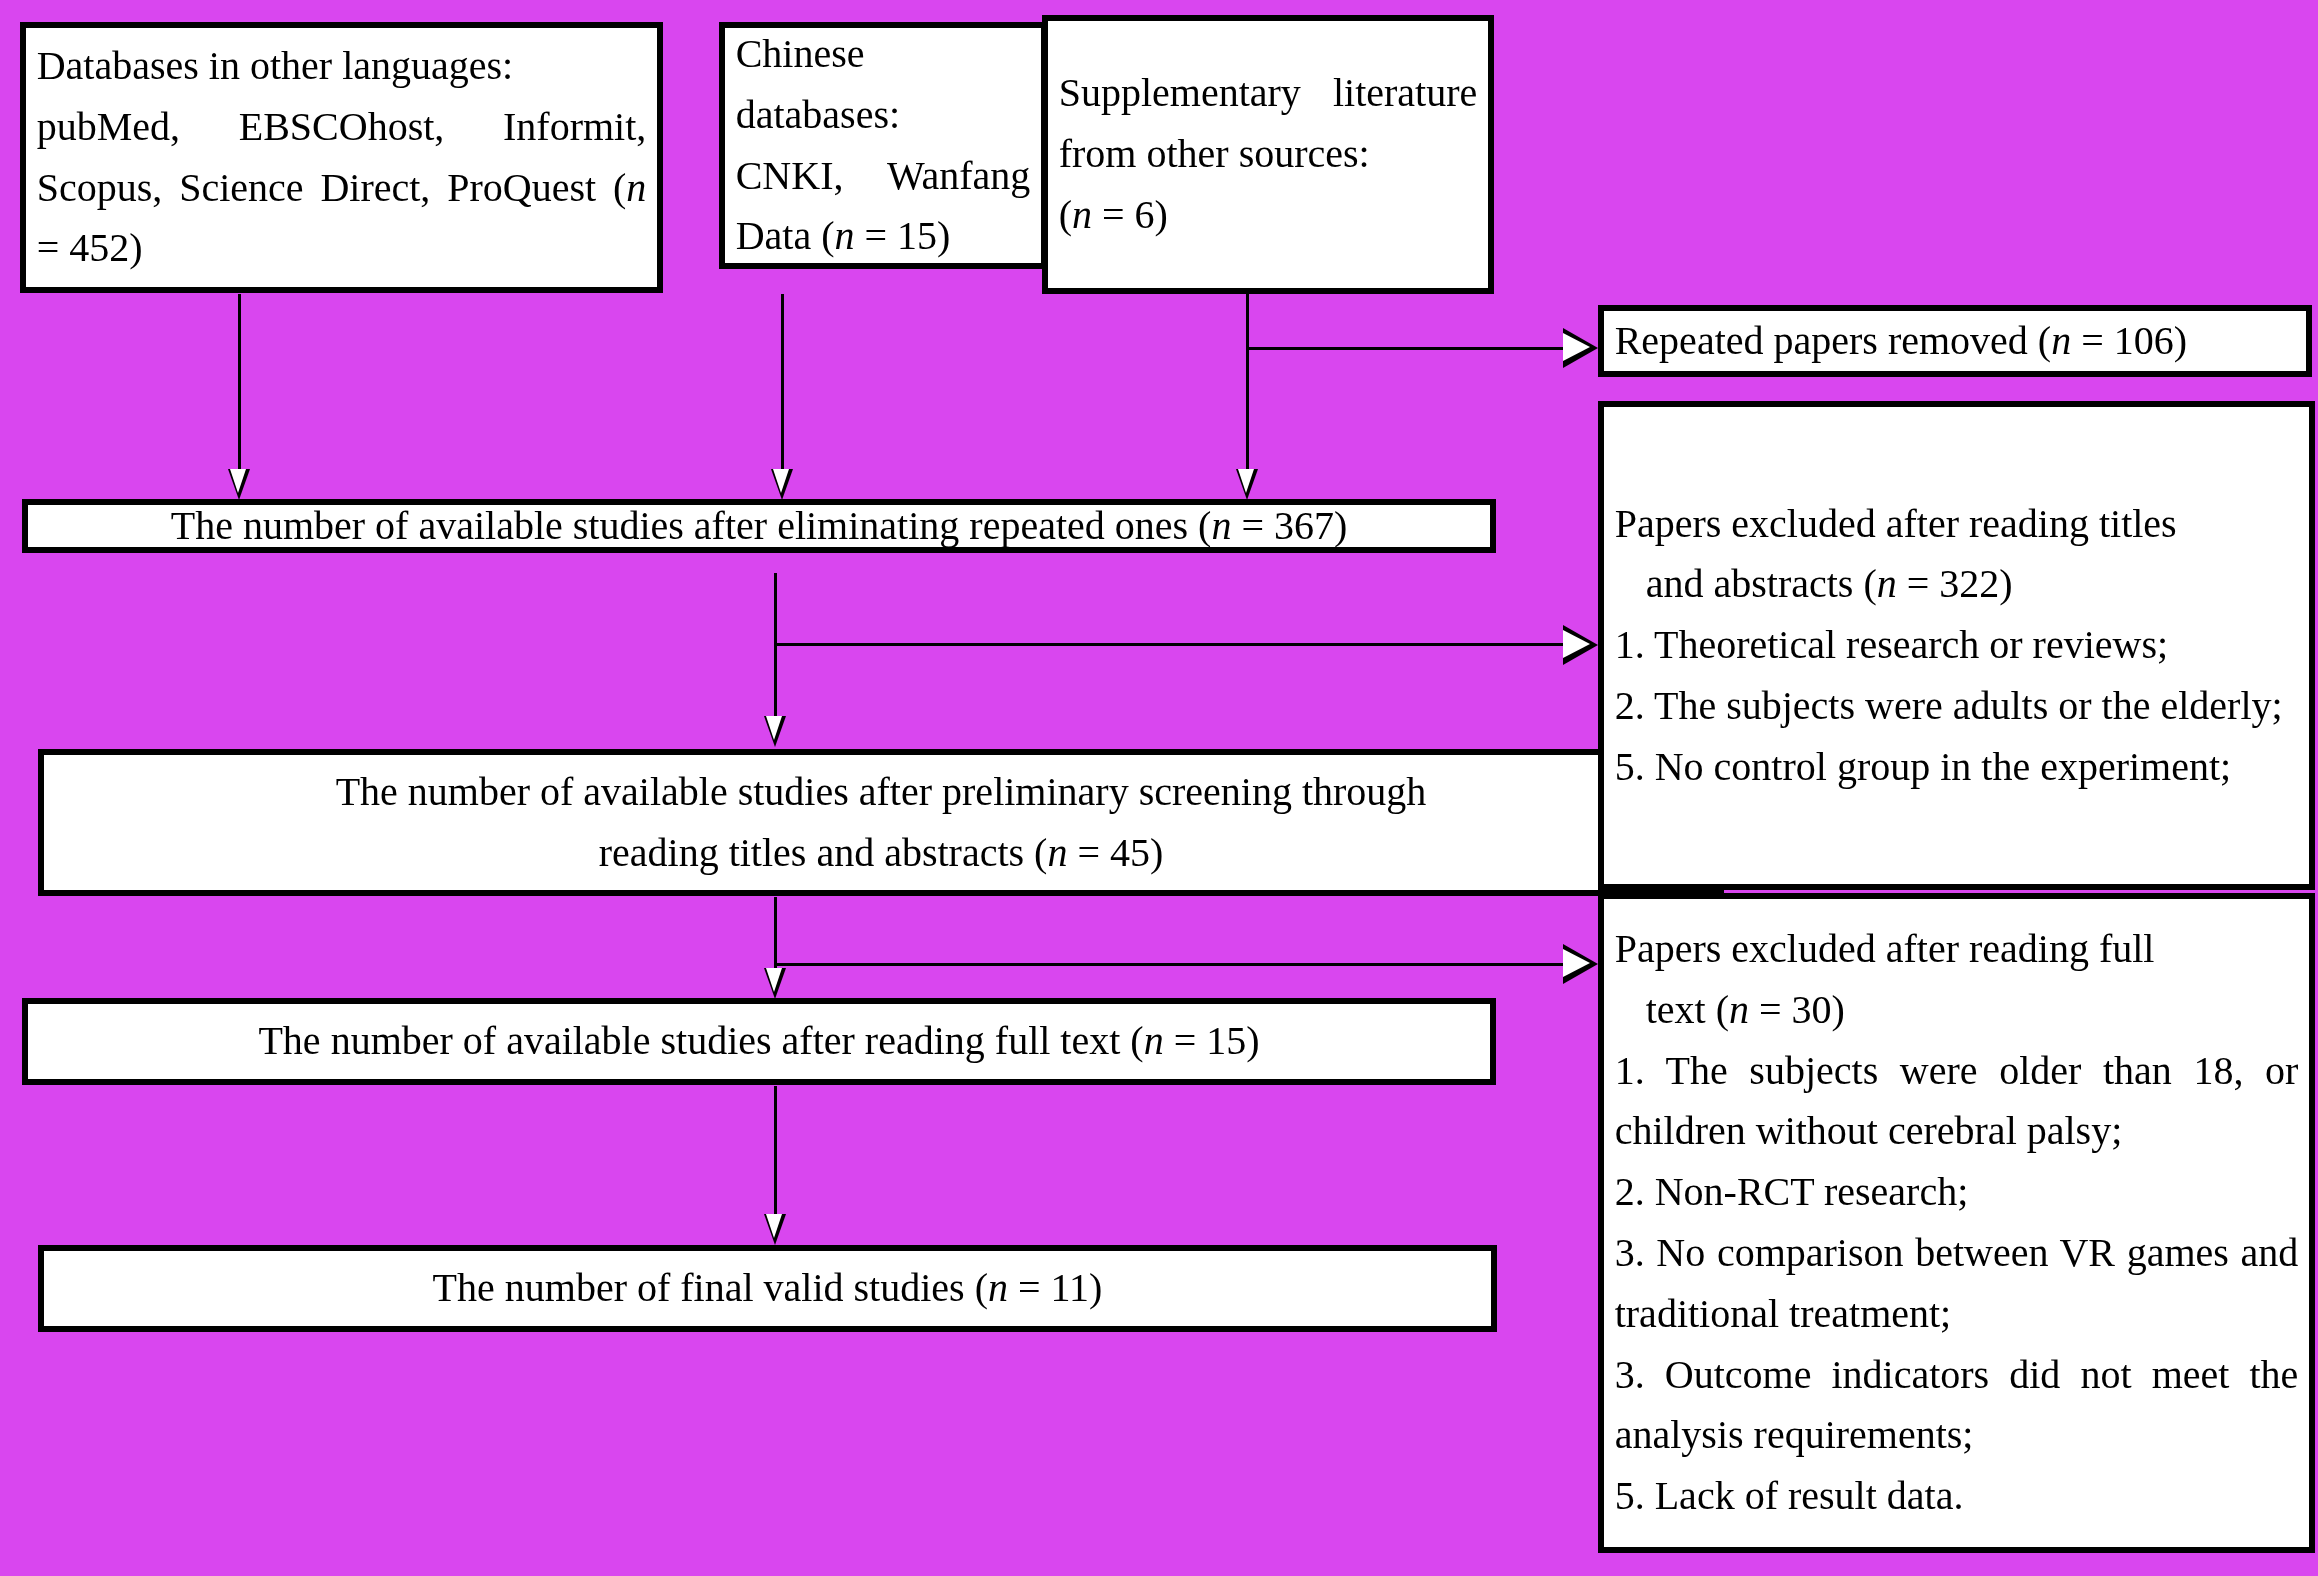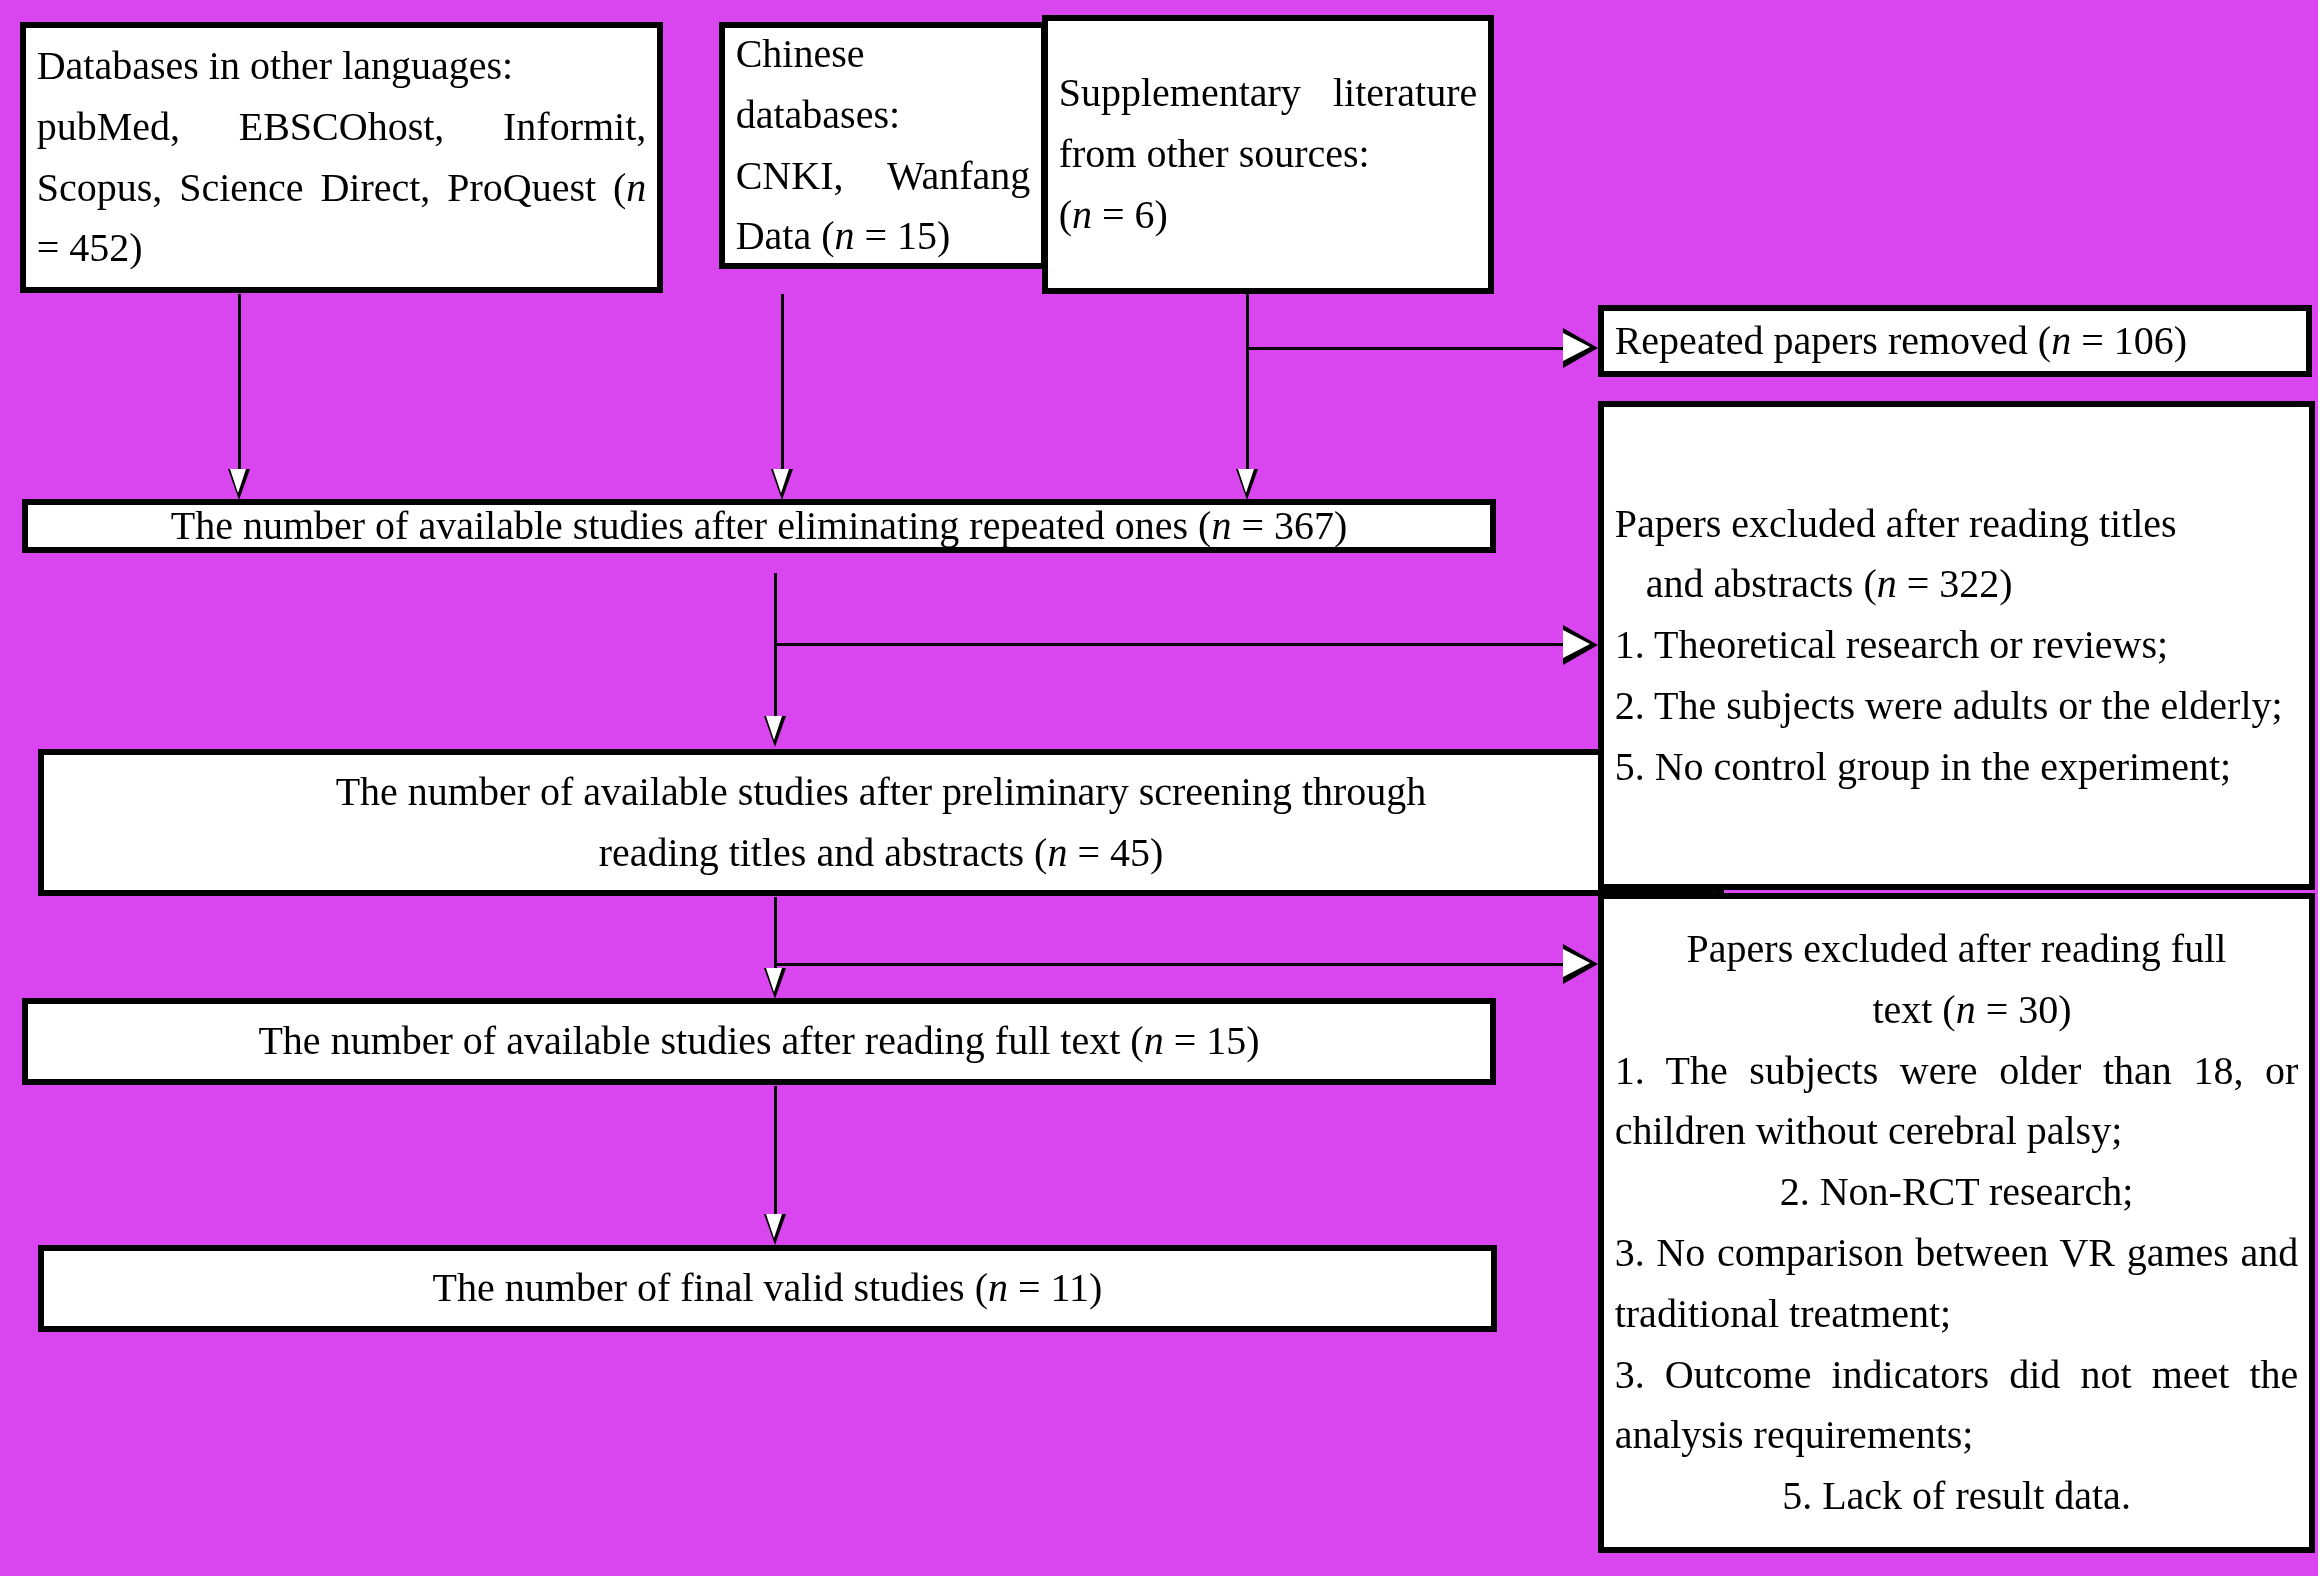--- a/index.html
+++ b/index.html
@@ -127,21 +127,21 @@
   </div>
 
   <div class="box just pad" style="left:1598px; top:401px; width:717px; height:489px;">
     <p class="hang2">Papers excluded after reading titles</p>
     <p class="hang2" style="text-indent:0; padding-left:31px;">and abstracts (<i class="nvar">n</i> = 322)</p>
     <p>1. Theoretical research or reviews;</p>
     <p>2. The subjects were adults or the elderly;</p>
     <p>5. No control group in the experiment;</p>
   </div>
 
-  <div class="box just pad" style="left:1598px; top:893px; width:717px; height:660px;align-items:center;">
+  <div class="box just pad" style="left:1598px; top:893px; width:717px; height:660px;">
     <p>Papers excluded after reading full</p>
     <p style="padding-left:31px;">text (<i class="nvar">n</i> = 30)</p>
     <p>1. The subjects were older than 18, or children without cerebral palsy;</p>
     <p>2. Non-RCT research;</p>
     <p>3. No comparison between VR games and traditional treatment;</p>
     <p>3. Outcome indicators did not meet the analysis requirements;</p>
     <p>5. Lack of result data.</p>
   </div>
 
   <div class="vline" style="left:238px; top:294px; height:178px;"></div>

